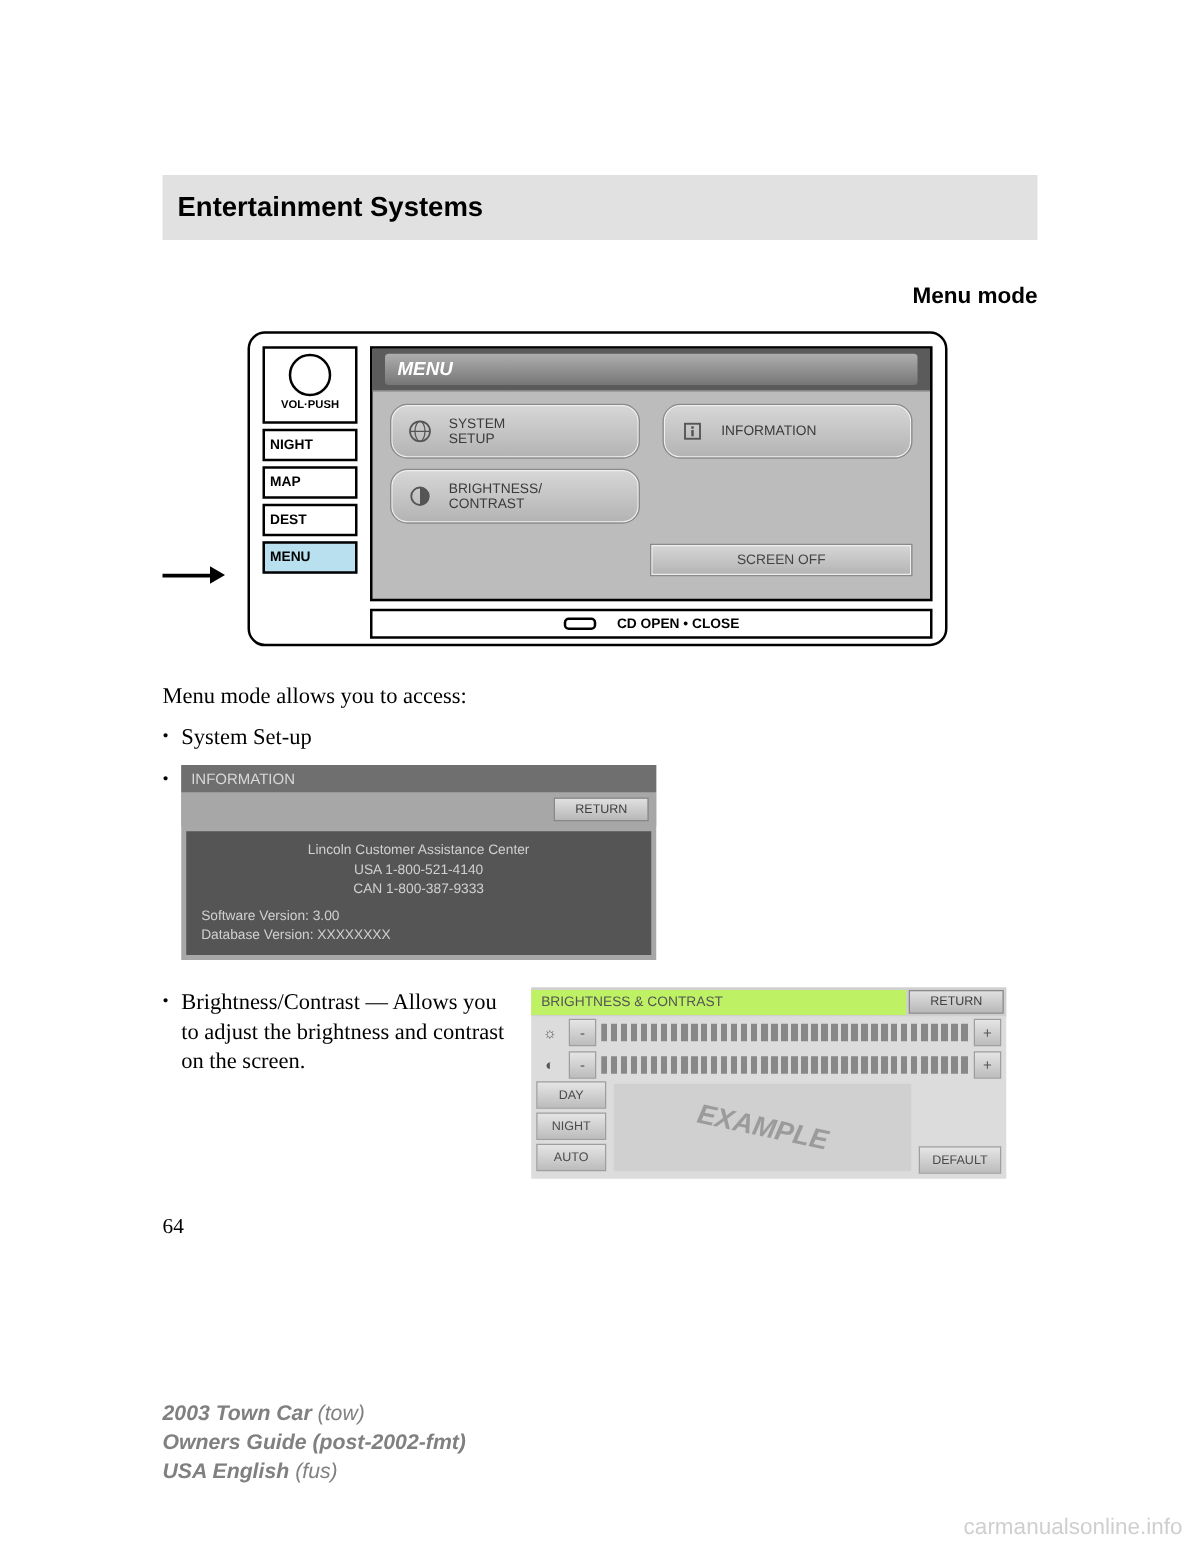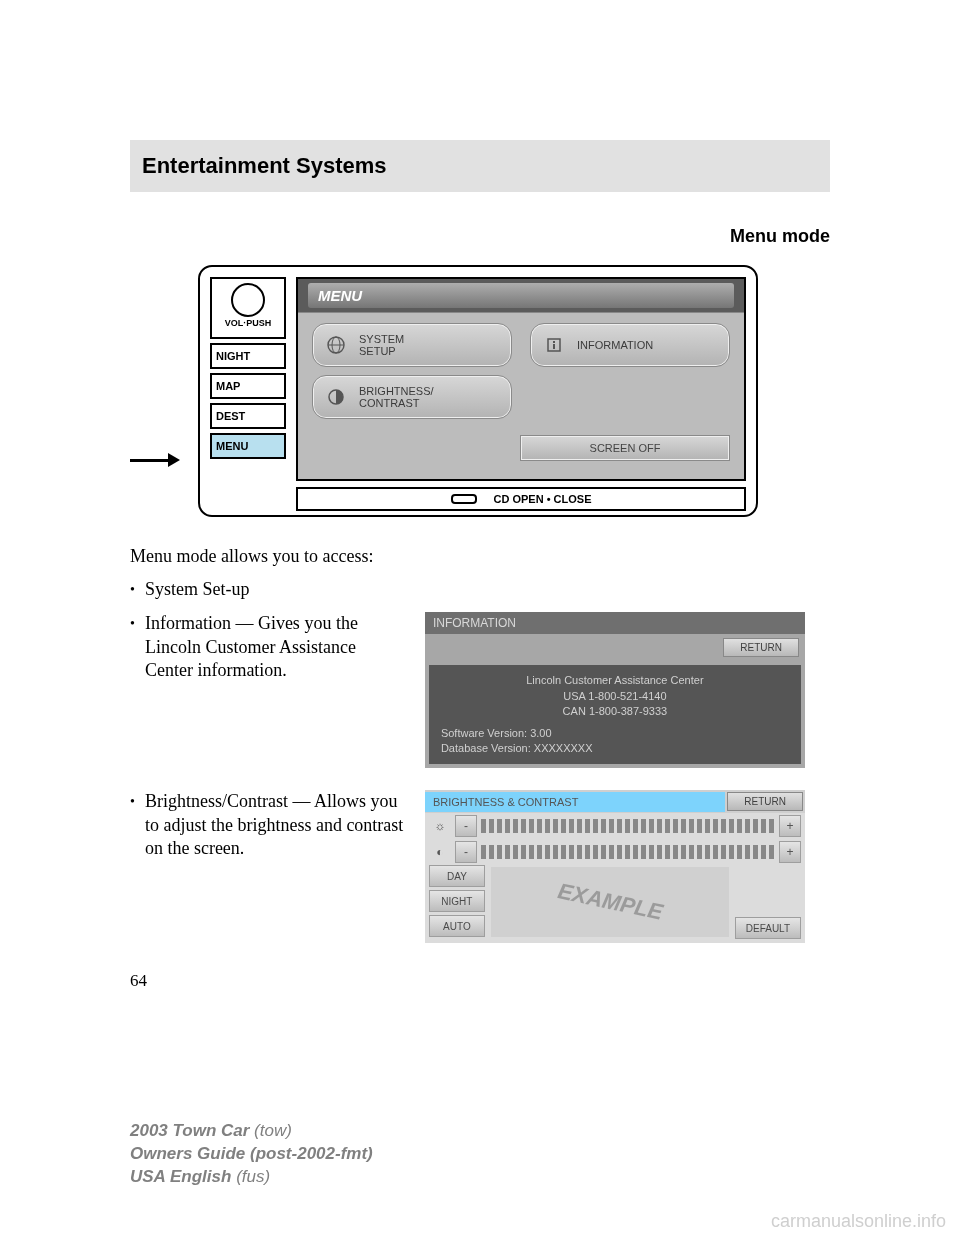--- a/index.html
+++ b/index.html
@@ -410,21 +410,20 @@
 
   <ul class="body-list">
     <li>
       <span class="bullet">•</span>
       <span class="body-text" style="margin-bottom:0">System Set-up</span>
     </li>
 
     <li>
       <span class="bullet">•</span>
       <div class="li-content">
-        <div class="li-text">Information — Gives you the Lincoln Customer Assistance Center information.</div>
         <div class="mini-screen">
           <div class="ms-row">
             <div class="ms-title">INFORMATION</div>
           </div>
           <div class="ms-row" style="justify-content:flex-end;background:#a7a7a7;padding:2px 4px;">
             <div class="ms-return">RETURN</div>
           </div>
           <div class="ms-body">
             <span class="line">Lincoln Customer Assistance Center</span>
             <span class="line">USA 1-800-521-4140</span>
@@ -438,21 +437,21 @@
         </div>
       </div>
     </li>
 
     <li style="margin-top:22px;">
       <span class="bullet">•</span>
       <div class="li-content">
         <div class="li-text">Brightness/Contrast — Allows you to adjust the brightness and contrast on the screen.</div>
         <div class="mini-screen bc">
           <div class="ms-row" style="background:#cfcfcf;">
-            <div class="ms-title" style="background:#7dd3fc;color:#555;font-size:11px">BRIGHTNESS &amp; CONTRAST</div>
+            <div class="ms-title" style="background:#bef264;color:#555;font-size:11px">BRIGHTNESS &amp; CONTRAST</div>
             <div class="ms-return">RETURN</div>
           </div>
 
           <div class="bc-row">
             <span class="bc-icon">☼</span>
             <div class="bc-small">-</div>
             <div class="bc-bar"></div>
             <div class="bc-small">+</div>
           </div>
           <div class="bc-row">

